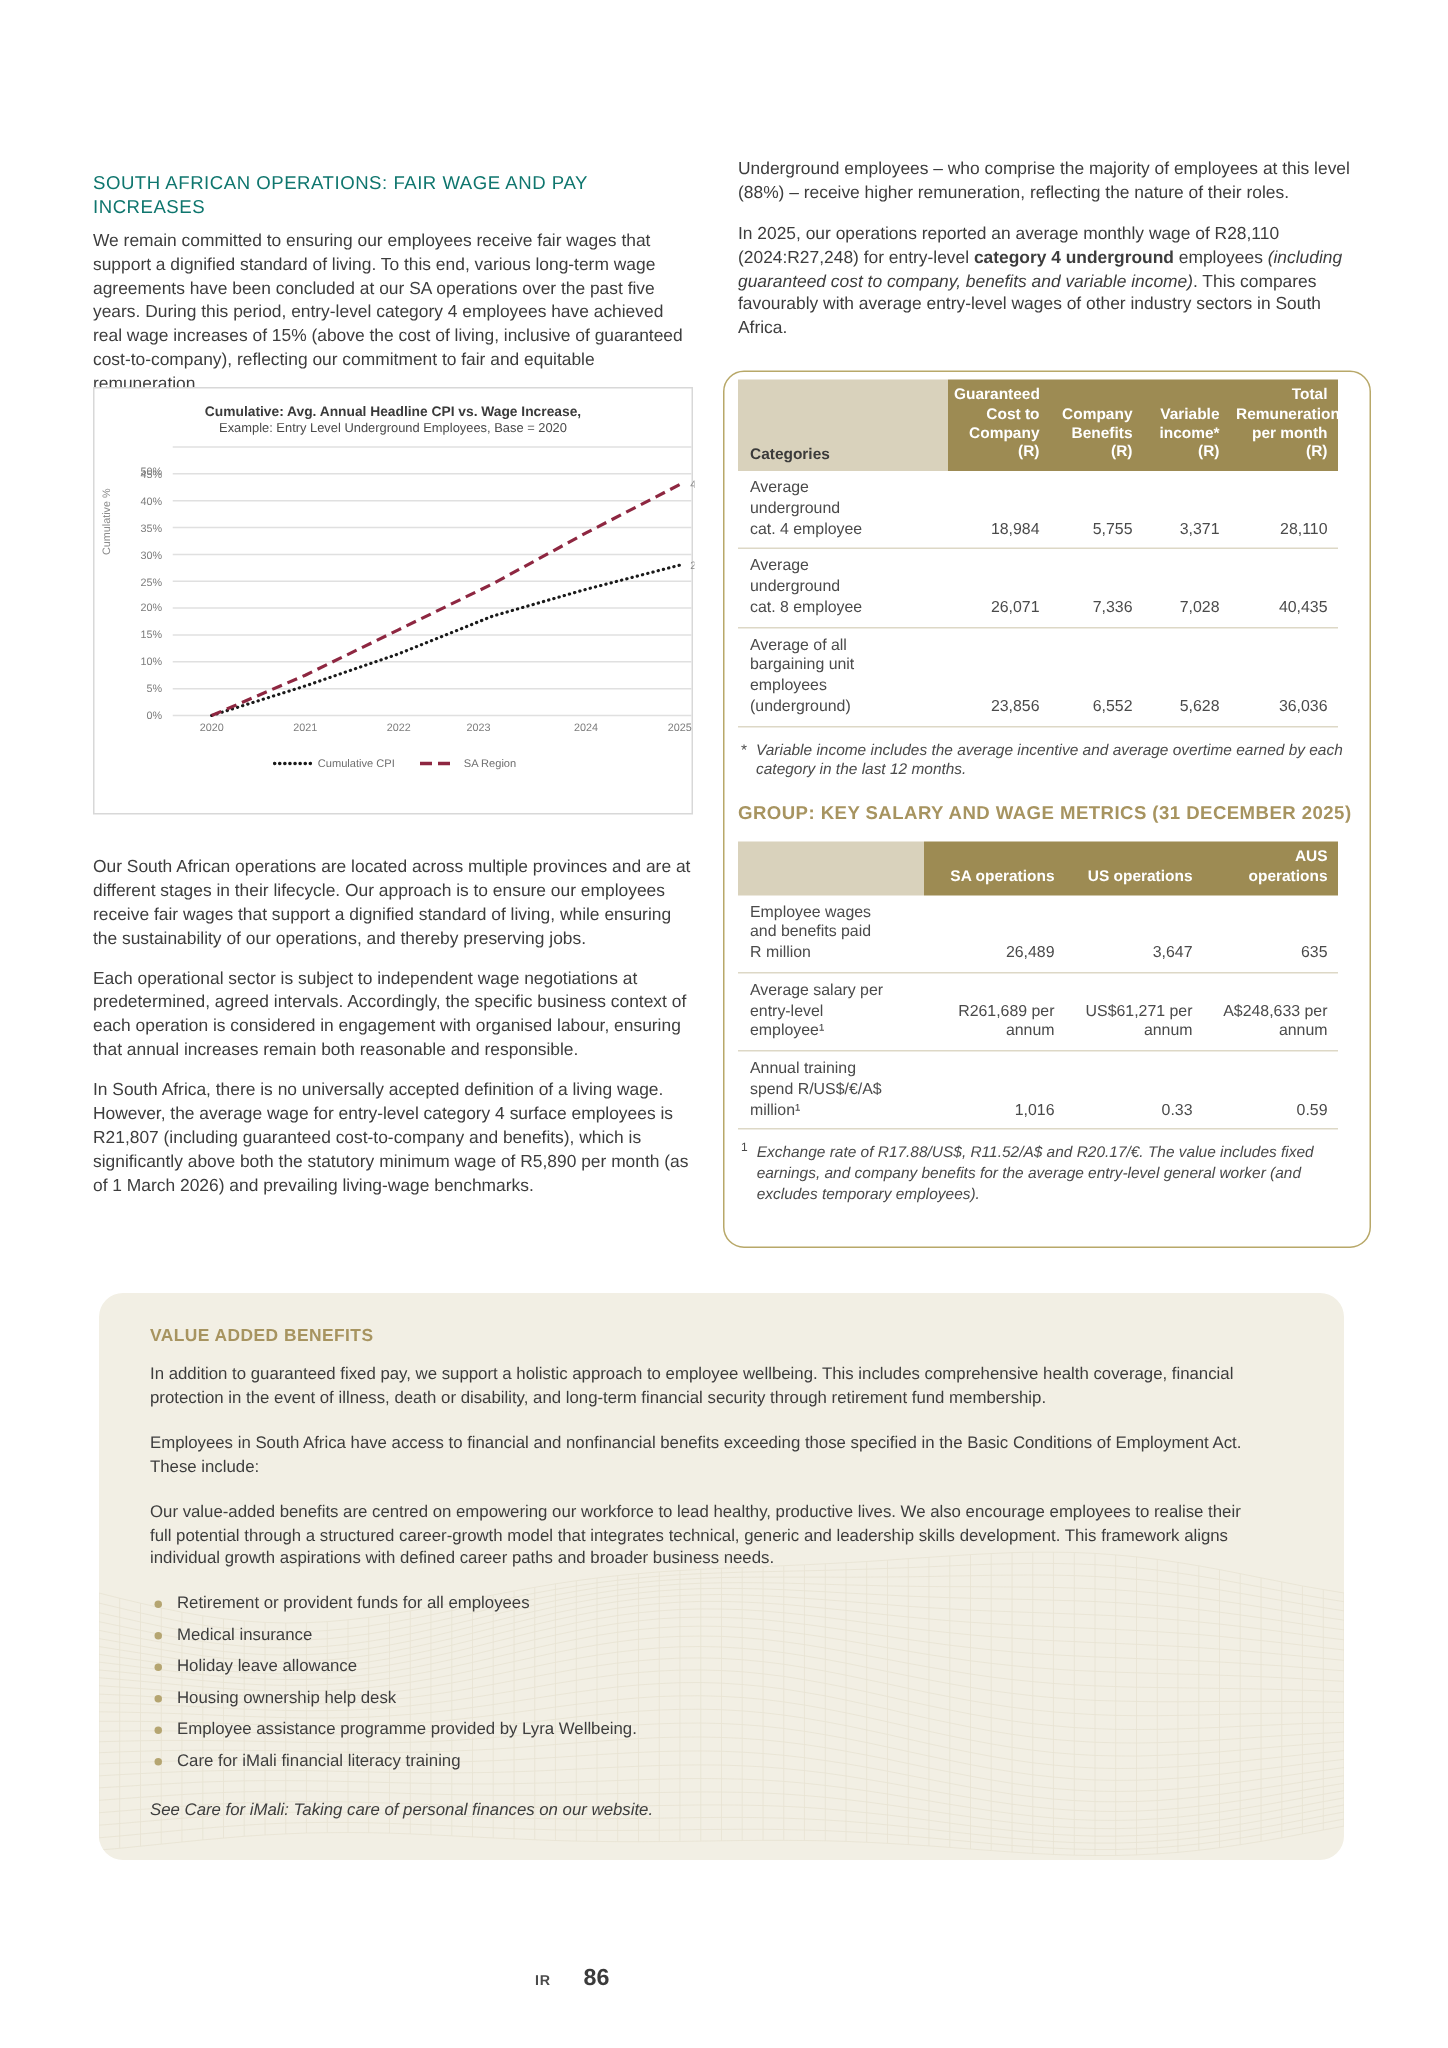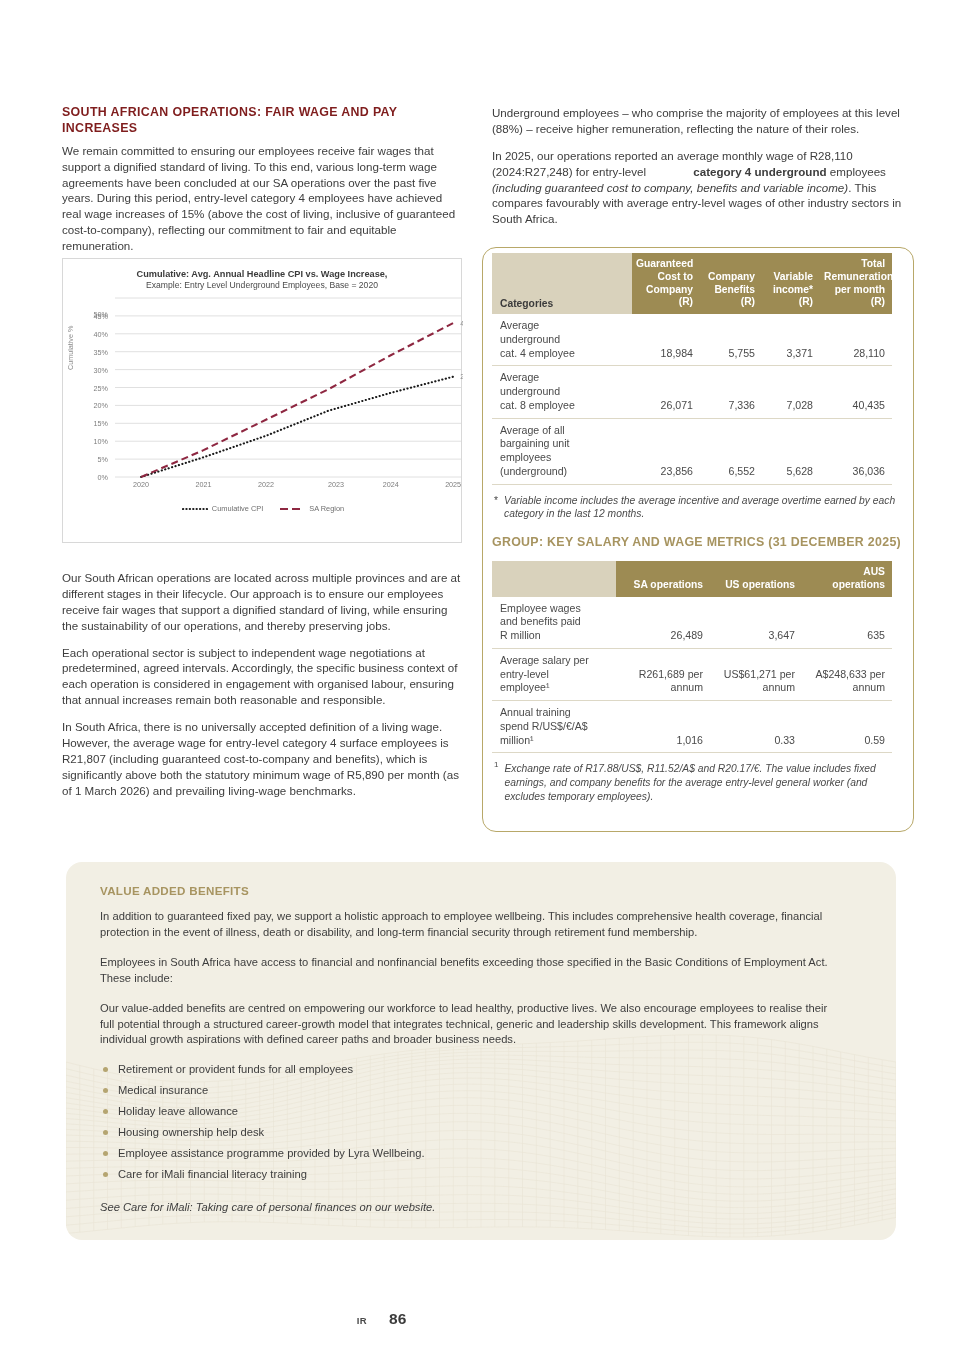--- a/index.html
+++ b/index.html
@@ -11,28 +11,28 @@
     position:relative;
     overflow:hidden;
   }
   .page{position:absolute;inset:0;}
 
   
   .col-left{position:absolute;left:62px;top:105px;width:400px;}
   .col-right{position:absolute;left:492px;top:105px;width:412px;}
 
   h2.sect-head{
-    font-size:12.4px;font-weight:bold;letter-spacing:.35px;
-    color:#7f1d1d;margin:0 0 6px 0;line-height:1.28;
+    font-size:12.4px;font-weight:normal;letter-spacing:.35px;
+    color:#0f766e;margin:10px 0 6px 0;line-height:1.28;
     text-transform:uppercase;
   }
   p.body{
     font-size:11.6px;line-height:1.37;margin:0 0 11px 0;color:#3d3d3d;
   }
-  .b{font-weight:bold;margin-left:44px;}
+  .b{font-weight:bold;}
   .i{font-style:italic;}
 
   
   .chart-box{
     position:absolute;left:62px;top:258px;width:400px;height:285px;
     border:1px solid #d8d8d8;background:#fff;box-sizing:border-box;
   }
   .chart-title{
     text-align:center;font-size:9.2px;font-weight:bold;color:#3b3b3b;
     margin-top:9px;line-height:1.35;
@@ -178,21 +178,21 @@
           <line x1="0" x2="346" y1="6" y2="6" stroke="#e0e0e0" stroke-width="1"></line>
           <polyline points="26.1,185 88.50800000000001,165.31 150.916,143.82999999999998 213.324,118.77 275.732,100.87 338.14000000000004,84.75999999999999" fill="none" stroke="#1a1a1a" stroke-width="2.1" stroke-dasharray="0.2 3.4" stroke-linecap="round"></polyline>
           <text x="345.14000000000004" y="87.25999999999999" class="pt-lbl">28%</text>
           <polyline points="26.1,185 88.50800000000001,158.15 150.916,127.72 213.324,97.29 275.732,63.27999999999999 338.14000000000004,31.060000000000002" fill="none" stroke="#8e2741" stroke-width="2.1" stroke-dasharray="7 4"></polyline>
           <text x="345.14000000000004" y="33.56" class="pt-lbl">43%</text>
         </svg>
       <div class="xticks" id="xtick-host">
           <div class="xtick" style="left: 26.1px;">2020</div>
           <div class="xtick" style="left: 88.508px;">2021</div>
           <div class="xtick" style="left: 150.916px;">2022</div>
-          <div class="xtick" style="left: 221px;">2023</div>
+          <div class="xtick" style="left: 204px;">2023</div>
           <div class="xtick" style="left: 275.732px;">2024</div>
           <div class="xtick" style="left: 338.14px;">2025</div>
         </div>
     </div>
 
     <div class="legend" id="legend-host">
         <div class="leg-item">
           <svg width="26" height="8">
             <line x1="1" x2="25" y1="4" y2="4" stroke="#1a1a1a" stroke-width="2.2" stroke-dasharray="0.2 3.2" stroke-linecap="round"></line>
           </svg>

